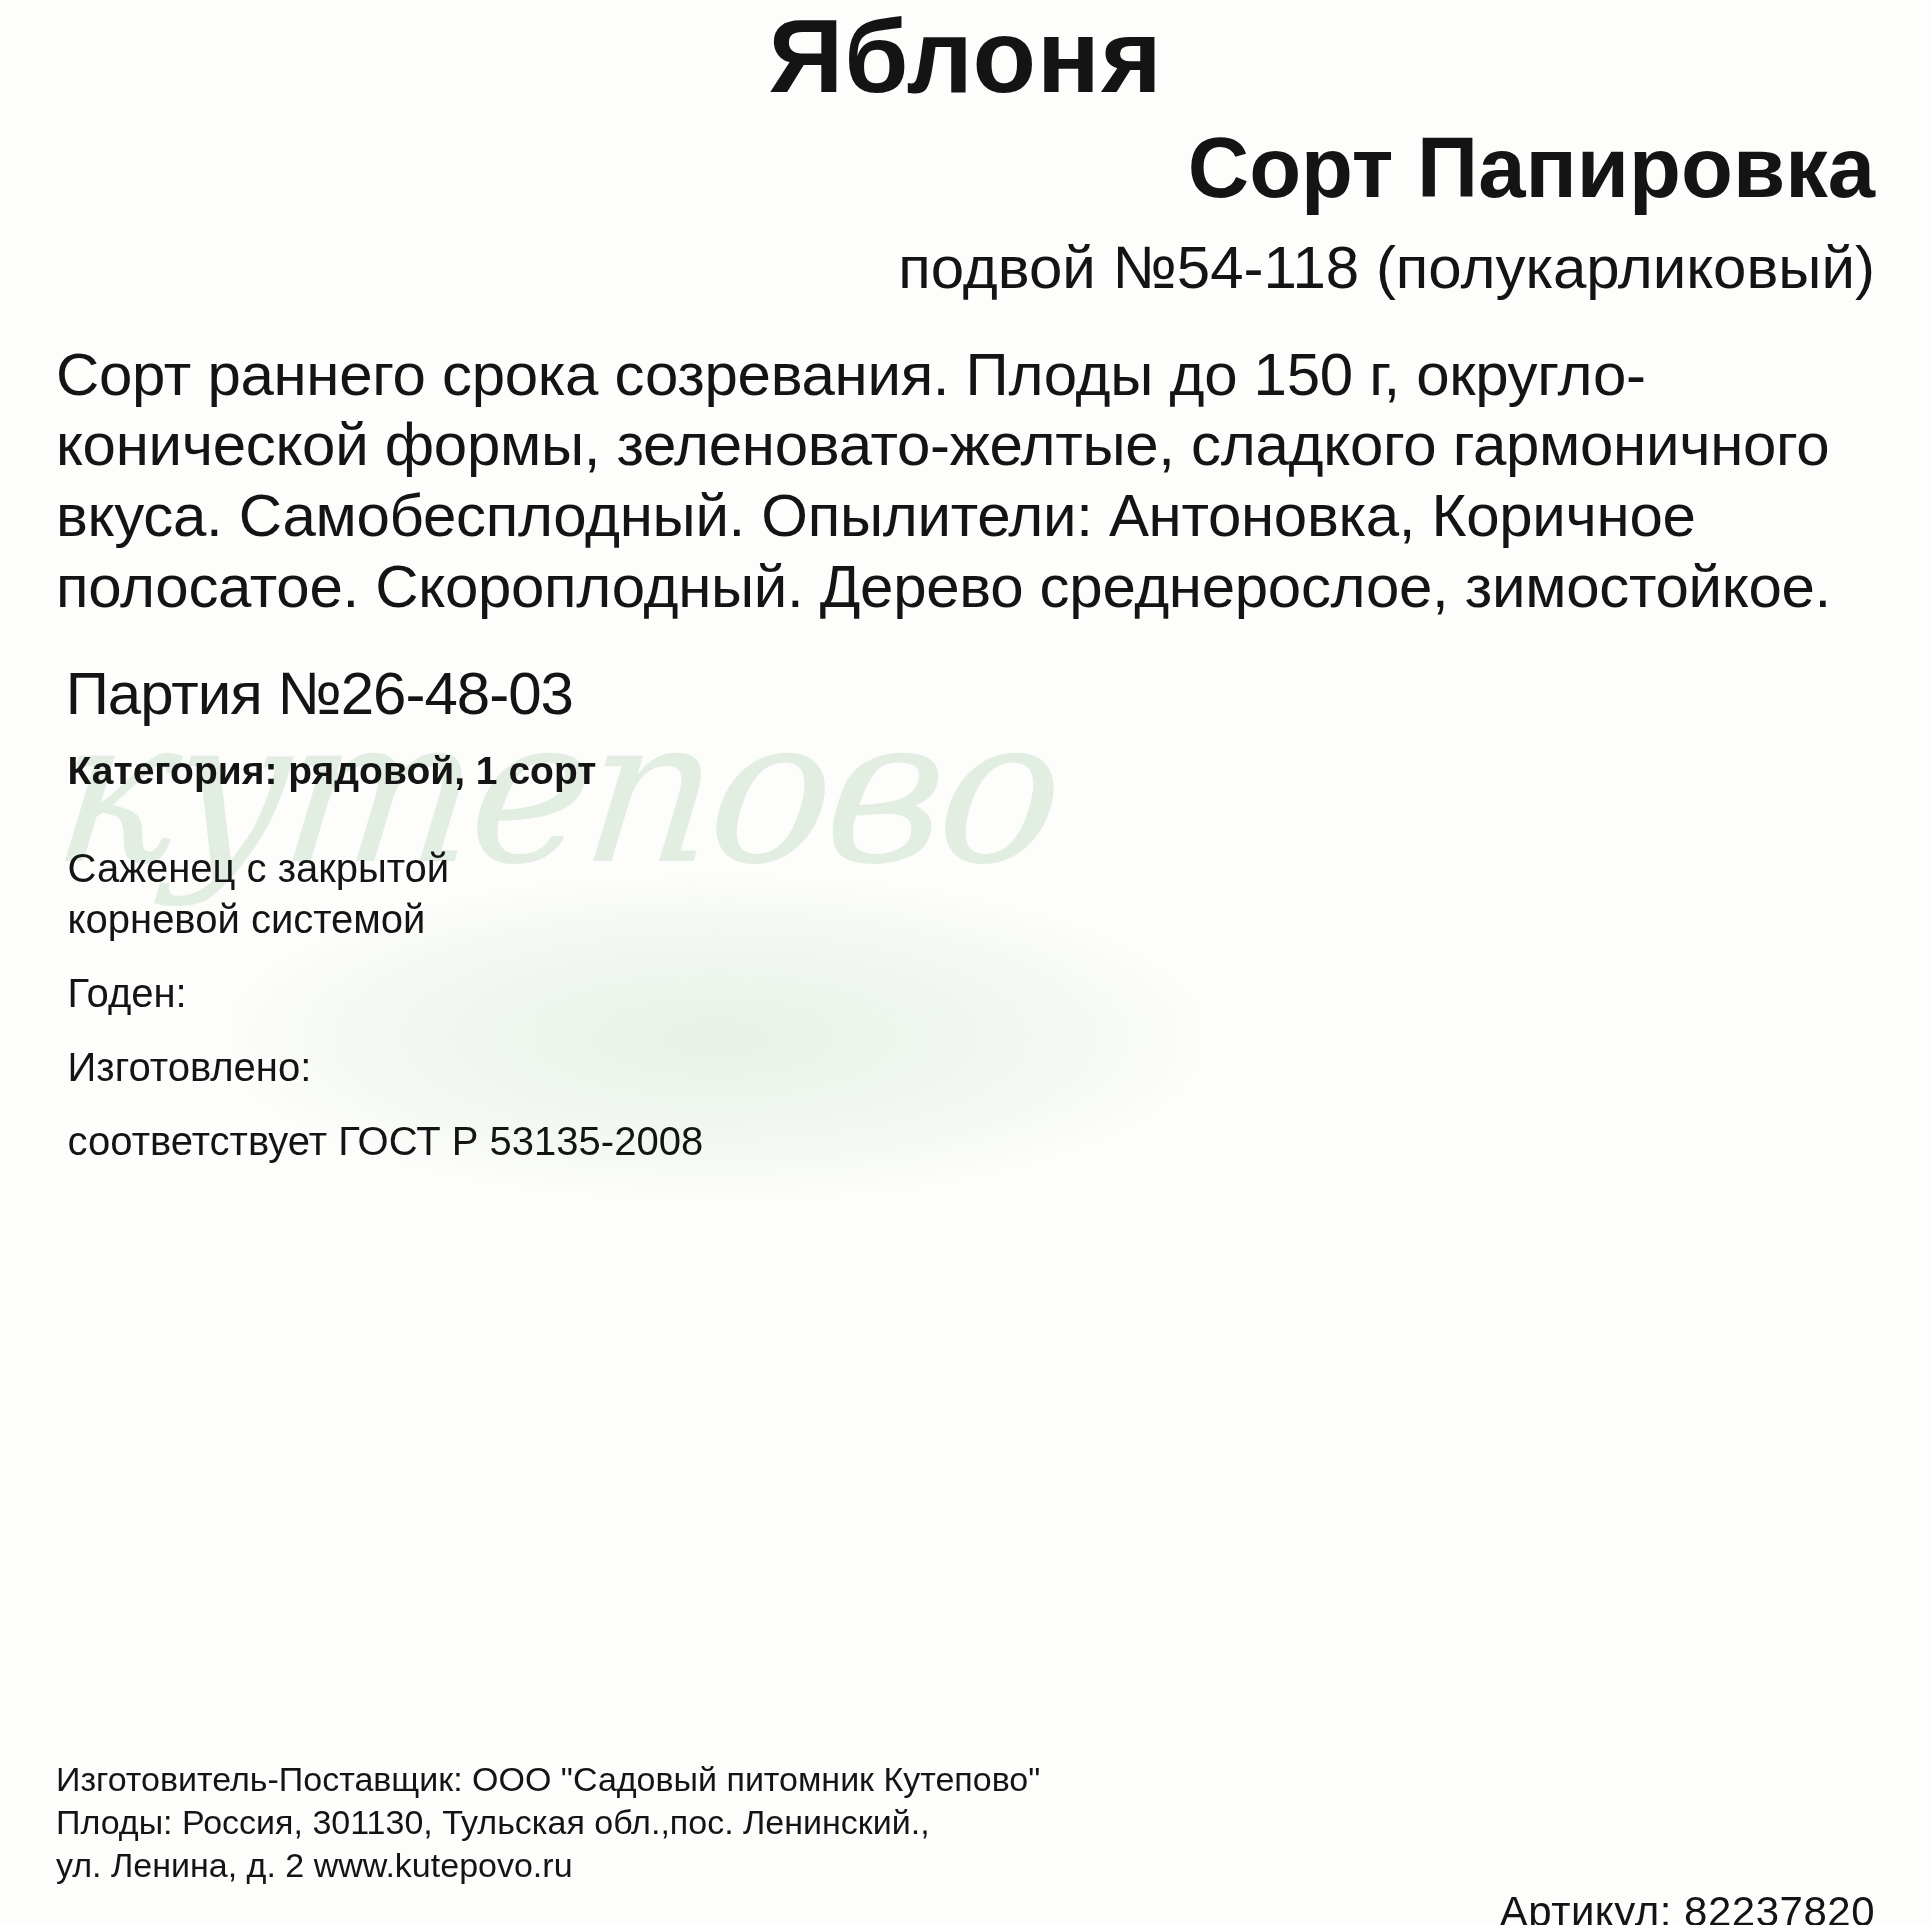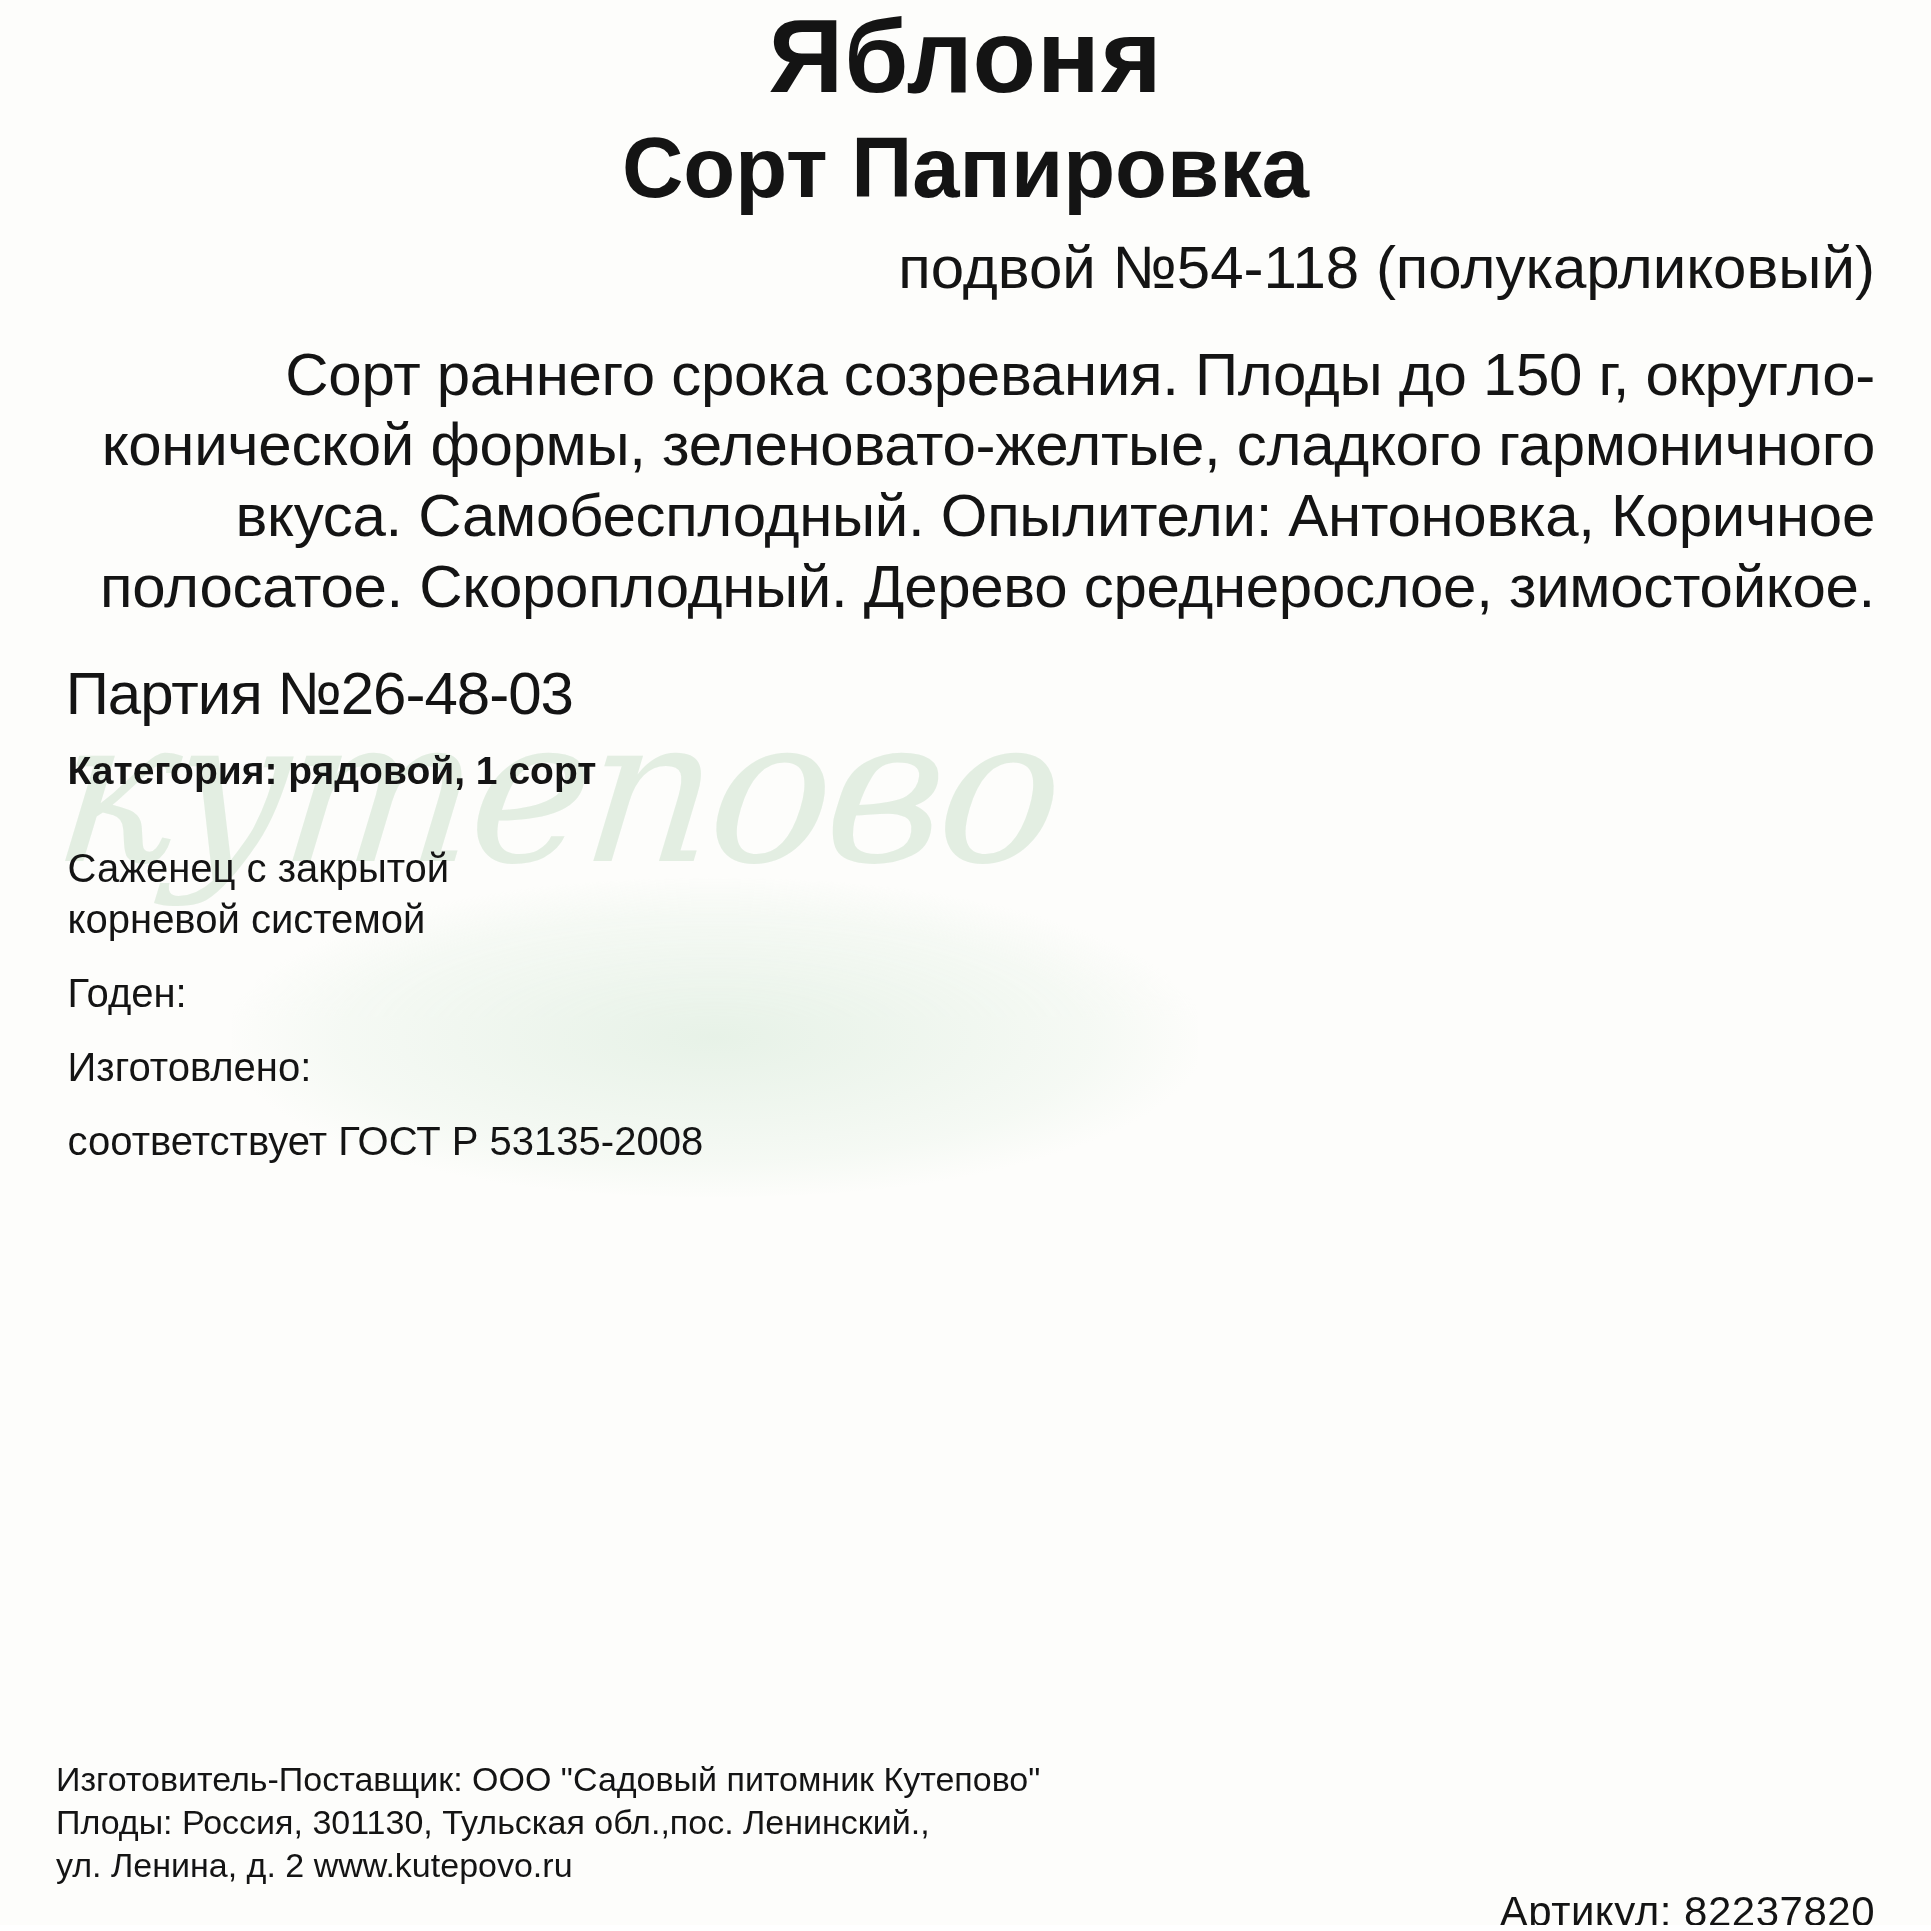--- a/index.html
+++ b/index.html
@@ -65,36 +65,36 @@
   
   .title {
     text-align: center;
     font-weight: 700;
     font-size: 104px;
     line-height: 1.0;
     letter-spacing: 1px;
     margin: 3.9px 0 0 0;
   }
   .subtitle {
-    text-align: center;
+    text-align: right;
     font-weight: 700;
     font-size: 85px;
     line-height: 1.05;
     margin: 15.4px 0 0 0;
   }
   .rootstock {
     text-align: right;
     font-size: 60px;
     line-height: 1.05;
     margin: 23px 0 0 0;
   }
 
   
   .description {
-    text-align: right;
+    text-align: left;
     font-size: 60px;
     line-height: 1.18;
     margin: 41px 0 0 0;
     letter-spacing: -0.3px;
   }
 
   
   .batch {
     font-size: 60px;
     font-weight: 400;

